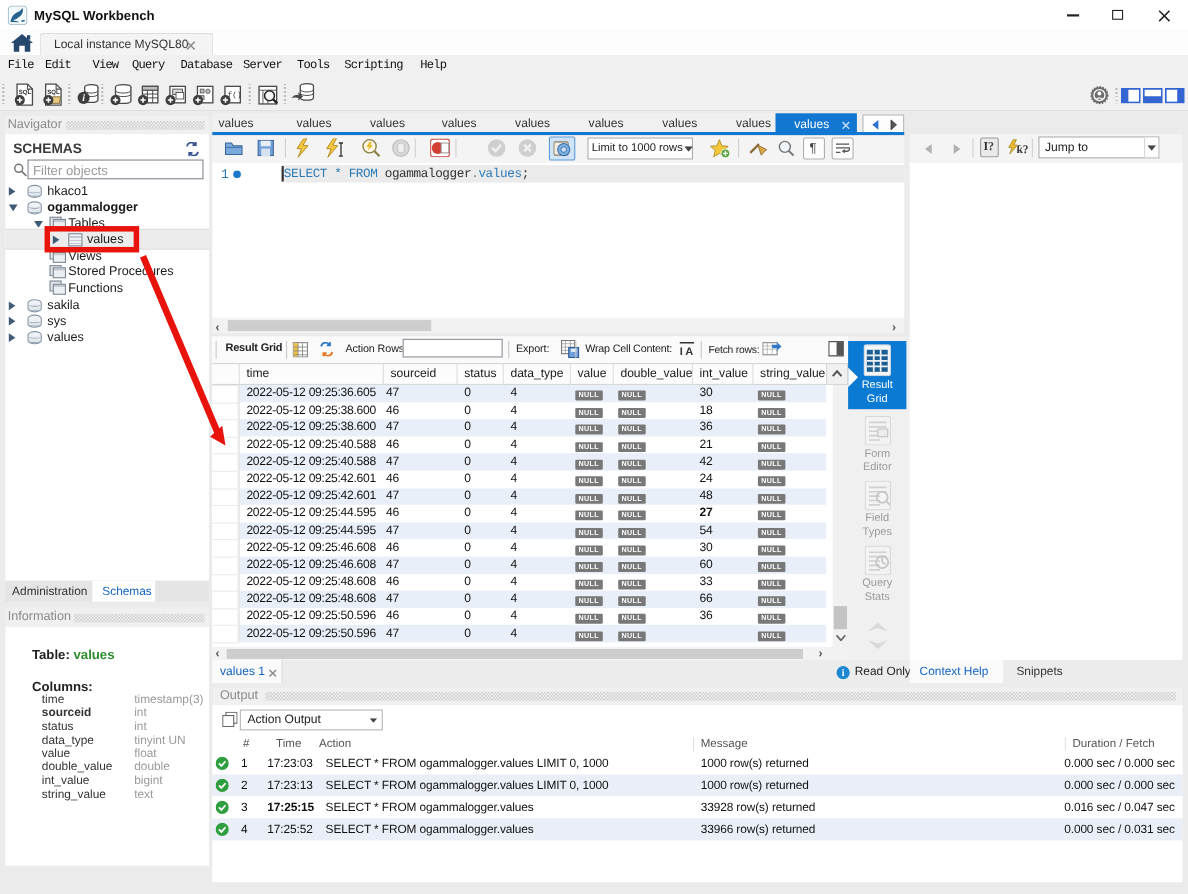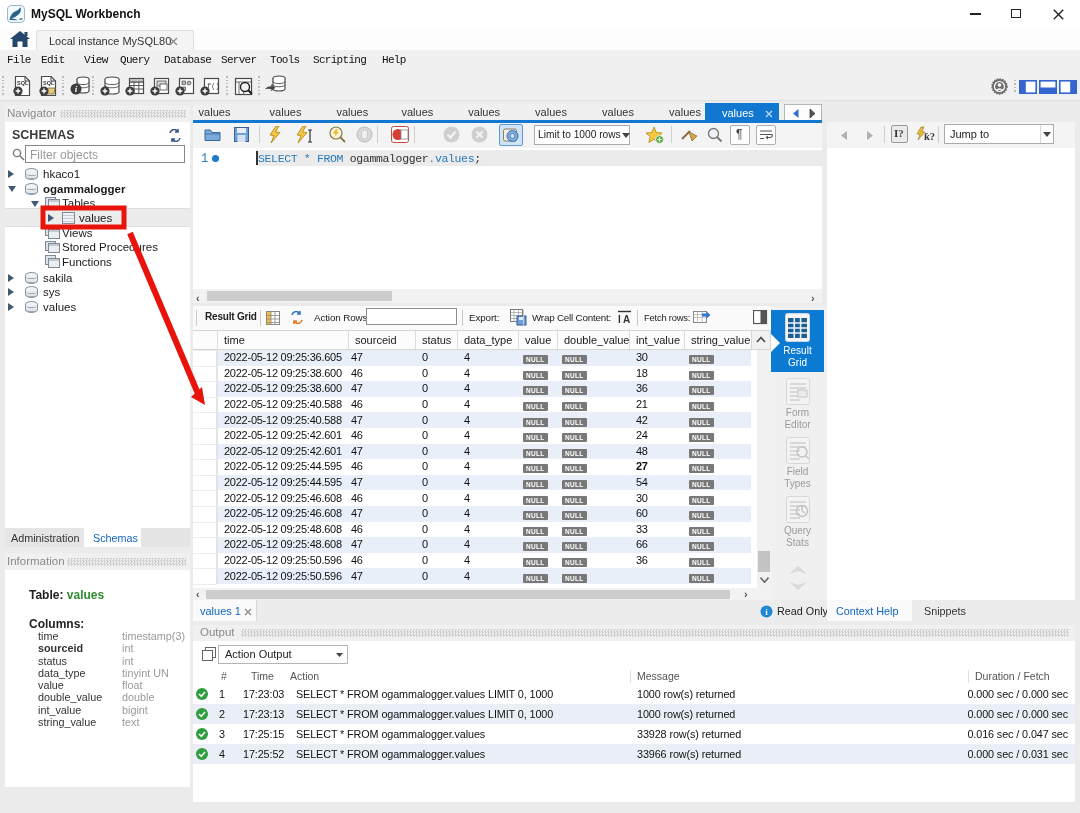--- a/index.html
+++ b/index.html
@@ -803,21 +803,21 @@
         <div class="abs" style="left:103px;top:3.5px;">SELECT * FROM ogammalogger.values LIMIT 0, 1000</div>
         <div class="abs" style="left:444px;top:3.5px;">1000 row(s) returned</div>
         <div class="abs" style="left:770px;top:3.5px;width:105px;text-align:right;">0.000 sec / 0.000 sec</div>
       </div>
       <div class="abs" style="left:0;top:99px;width:882px;height:20px;background:#ffffff;font-size:10.8px;letter-spacing:-0.1px;color:#111;">
         <svg class="abs" style="left:3px;top:4px;" width="12" height="12">
           <circle cx="6" cy="6" r="6" fill="#2e9e3e"></circle>
           <path d="M3 6 L5.3 8.3 L9 4" stroke="#fff" stroke-width="1.6" fill="none"></path>
         </svg>
         <div class="abs" style="left:20px;top:3.5px;width:12px;text-align:right;">3</div>
-        <div class="abs" style="left:50px;top:3.5px;">17:25:15</div>
+        <div class="abs" style="left:50px;top:3.5px;font-weight:bold;">17:25:15</div>
         <div class="abs" style="left:103px;top:3.5px;">SELECT * FROM ogammalogger.values</div>
         <div class="abs" style="left:444px;top:3.5px;">33928 row(s) returned</div>
         <div class="abs" style="left:770px;top:3.5px;width:105px;text-align:right;">0.016 sec / 0.047 sec</div>
       </div>
       <div class="abs" style="left:0;top:119px;width:882px;height:20px;background:#e9eef7;font-size:10.8px;letter-spacing:-0.1px;color:#111;">
         <svg class="abs" style="left:3px;top:4px;" width="12" height="12">
           <circle cx="6" cy="6" r="6" fill="#2e9e3e"></circle>
           <path d="M3 6 L5.3 8.3 L9 4" stroke="#fff" stroke-width="1.6" fill="none"></path>
         </svg>
         <div class="abs" style="left:20px;top:3.5px;width:12px;text-align:right;">4</div>

